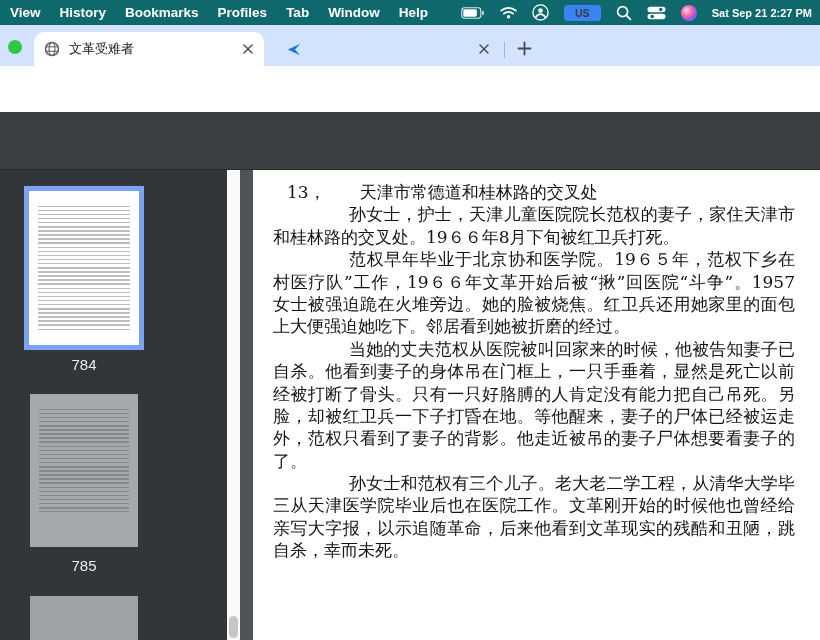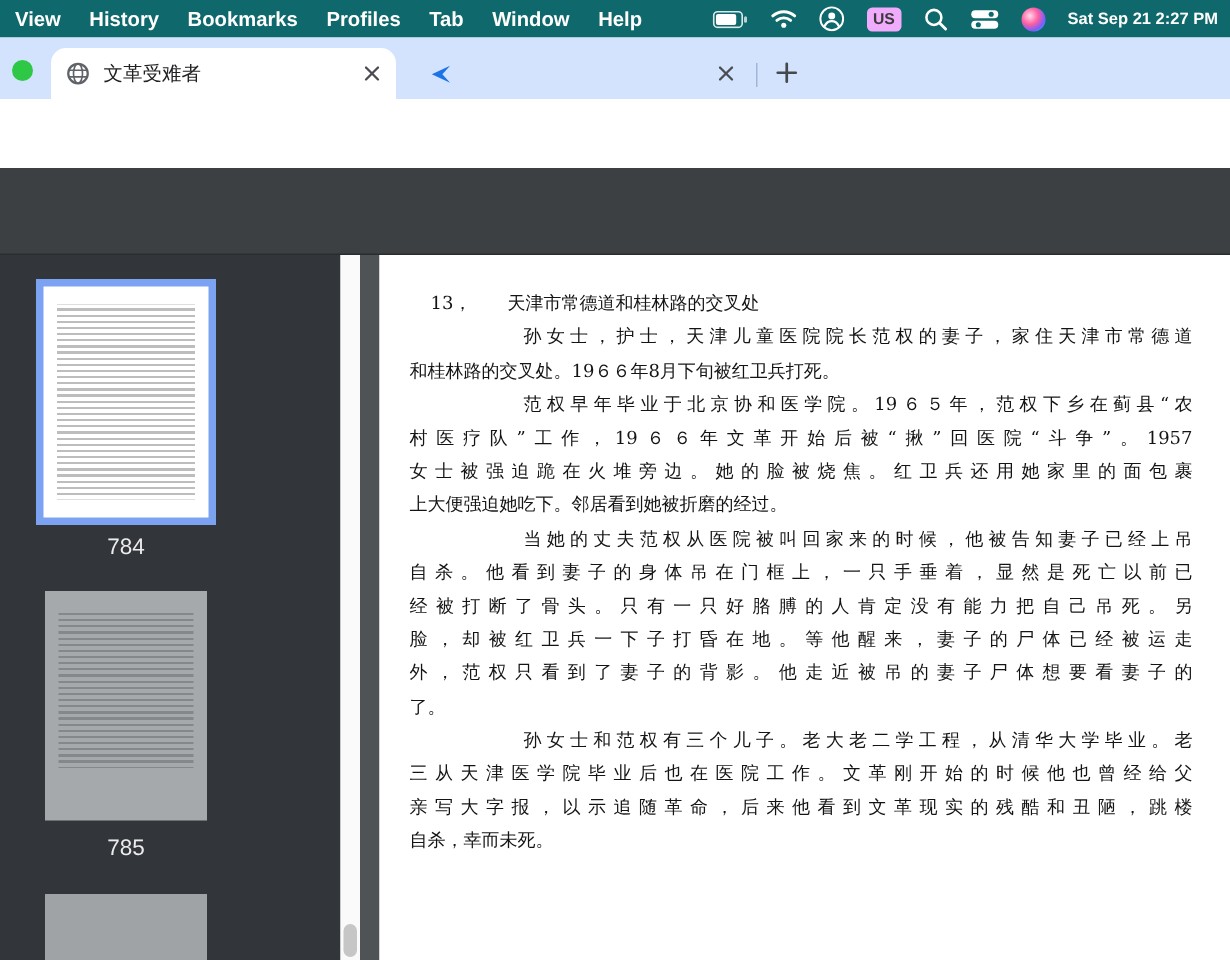--- a/index.html
+++ b/index.html
@@ -5,21 +5,21 @@
   * { margin:0; padding:0; box-sizing:border-box; }
   body { font-family:"Liberation Sans", sans-serif; }
   #screen { position:relative; width:820px; height:640px; overflow:hidden; background:#fff; }
 
   
   .menubar { position:absolute; left:0; top:0; width:820px; height:25px; background:#0f686b; display:flex; align-items:center; }
   .menu-left { display:flex; align-items:flex-end; gap:19px; padding-left:10px; }
   .menu-item { color:#fff; font-size:13.5px; font-weight:600; white-space:nowrap; }
   .menu-right { position:absolute; right:8px; top:0; height:25px; display:flex; align-items:center; gap:15px; }
   .clock { color:#fff; font-size:11px; font-weight:600; white-space:nowrap; }
-  .kbd-badge { background:#f0abfc; color:#3a3a3a; font-size:10.5px; font-weight:700; border-radius:3.5px; width:23px; height:16px; display:flex; align-items:center; justify-content:center; }
+  .kbd-badge { background:#3b82f6; color:#3a3a3a; font-size:10.5px; font-weight:700; border-radius:3.5px; width:37px; height:16px; display:flex; align-items:center; justify-content:center; }
   .siri { width:16px; height:16px; border-radius:50%; background:radial-gradient(circle at 35% 35%, #ffd9ec, #ff5fa0 38%, #7a5cff 68%, #1ec8ff 92%); }
 
   
   .tabstrip { position:absolute; left:0; top:25px; width:820px; height:41px; background:#d3e3fd; }
   .traffic-green { position:absolute; left:8px; top:15px; width:14px; height:14px; border-radius:50%; background:#2fc846; }
   .tab-active { position:absolute; left:34px; top:7px; width:230px; height:34px; background:#fff; border-radius:10px 10px 0 0; display:flex; align-items:center; padding:0 10px; }
   .tab-inactive { position:absolute; left:276px; top:7px; width:224px; height:34px; display:flex; align-items:center; padding:0 10px; border-radius:10px; }
   .tab-title { flex:1; font-size:13px; color:#202124; white-space:nowrap; overflow:hidden; margin-left:9px; }
   .tab-inactive .tab-title { color:#41464b;margin-top:42px; }
   .tab-divider { position:absolute; left:504px; top:17px; width:1px; height:16px; background:#9fb6da; }
@@ -58,21 +58,21 @@
   .thumb1 { position:absolute; left:24px; top:186px; width:120px; height:164px; background:#7ca2f2; padding:5px; }
   .thumb1-page { width:110px; height:154px; background:#fff; padding:12px 9px; }
   .fake-lines { width:100%; height:100%; background:repeating-linear-gradient(#ffffff 0 2.6px, #bdbdbd 2.6px 4.1px); }
   .thumb2 { position:absolute; left:30px; top:394px; width:108px; height:153px; background:#a6a9ab; padding:12px 9px; }
   .fake-lines-gray { width:100%; height:82%; background:repeating-linear-gradient(#a6a9ab 0 2.6px, #85888a 2.6px 4.1px); }
   .thumb3 { position:absolute; left:30px; top:596px; width:108px; height:44px; background:#9fa3a6; }
   .thumb-label { position:absolute; left:24px; width:120px; text-align:center; color:#ececec; font-size:15px; }
   .label1 { top:356px; } .label2 { top:557px; }
 
   
-  .doc { position:absolute; left:273px; top:191px; width:522px; font-family:"DejaVu Serif","Liberation Serif",serif; font-size:12px; line-height:22.4px; color:#141414; }
+  .doc { position:absolute; left:273px; top:181px; width:522px; font-family:"DejaVu Serif","Liberation Serif",serif; font-size:17px; line-height:22.4px; color:#141414; }
   .line { text-align:justify; text-align-last:justify; height:22.4px; overflow:hidden; }
   .line.heading { text-indent:14px; text-align-last:left; }
   .line.first { text-indent:76px; }
   .line.last { text-align-last:left; }
 
   svg { display:block; }
 </style>
 </head>
 <body>
 

